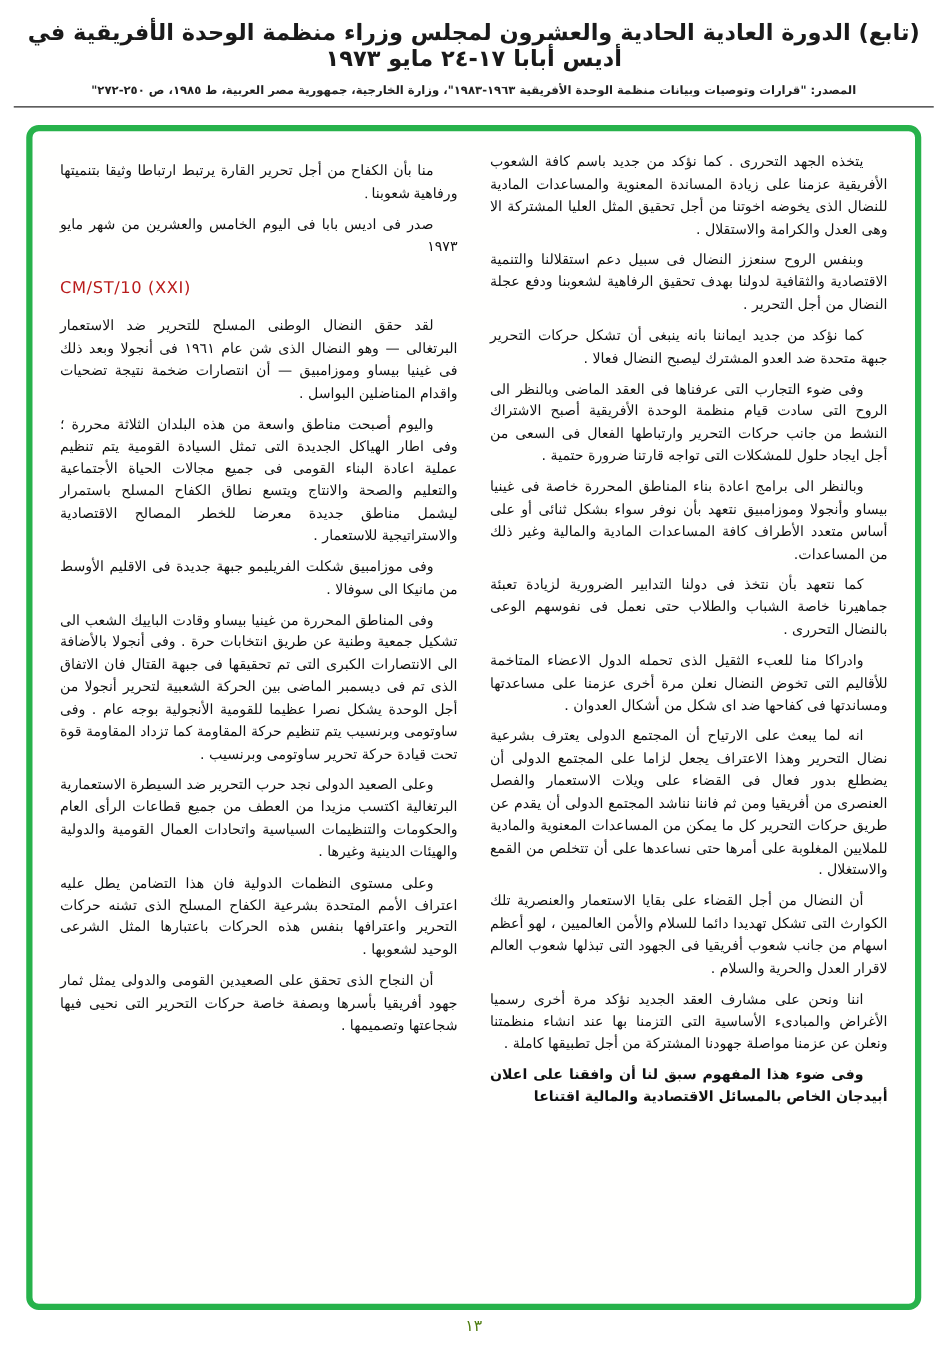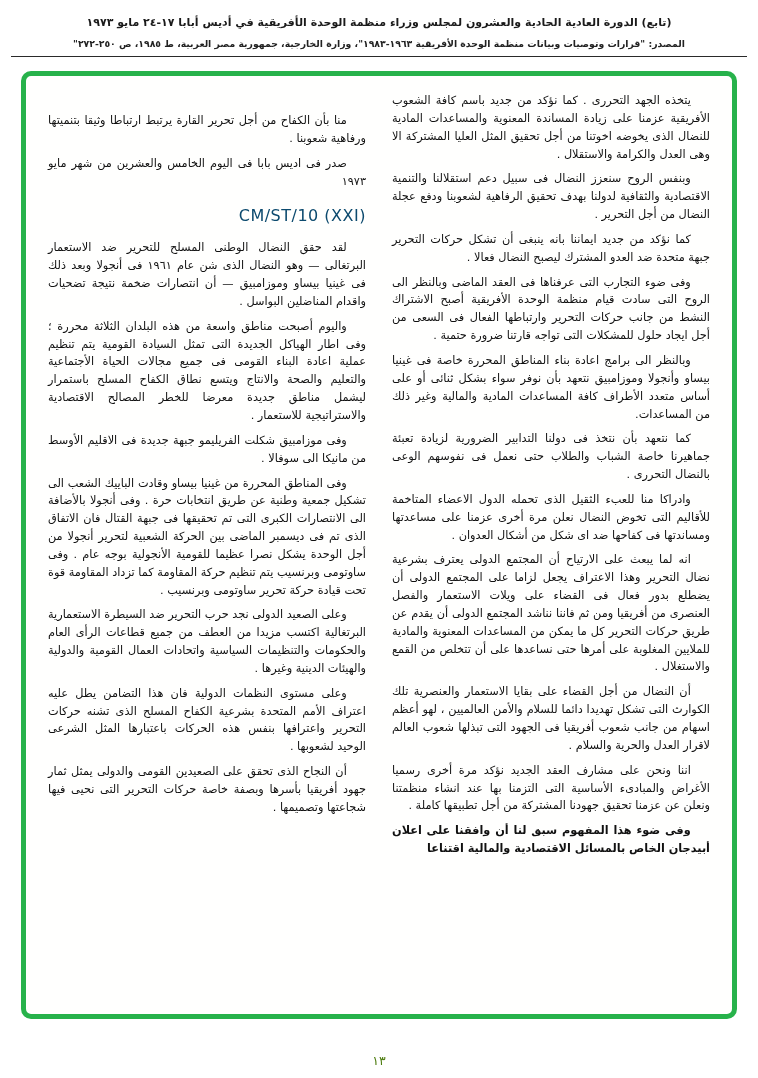--- a/index.html
+++ b/index.html
@@ -14,21 +14,21 @@
     position: relative;
     font-family: "DejaVu Sans", sans-serif;
     color: #1a1a1a;
     direction: rtl;
   }
   .page-header {
     padding-top: 16px;
     text-align: center;
   }
   .page-header .title {
-    font-size: 11px;
+    font-size: 18px;
     font-weight: bold;
     letter-spacing: 0.2px;
     padding: 0 14px;
   }
   .page-header .source {
     font-size: 9.3px;
     font-weight: bold;
     margin-top: 9px;
     padding: 0 10px;
     color: #222;
@@ -64,35 +64,36 @@
     line-height: 1.58;
     text-align: justify;
     text-indent: 1.7em;
     color: #111;
   }
   .col p.last-right {
     font-weight: bold;
   }
   .doc-ref {
     direction: ltr;
-    text-align: right;
-    font-size: 16px;
+    text-align: left;
+    font-size: 13px;
     letter-spacing: 0.5px;
     margin: 16px 0 14px 0;
-    color: #0c4a6e;
+    color: #b91c1c;
   }
   .section-heading {
     text-align: center;
     font-weight: bold;
     font-size: 12.3px;
     margin: 4px 0 12px 0;
     color: #000;
   }
   .closing-block {
-    margin-top: 20px;
+    margin-top: 8px;
+    font-family: Liberation Serif, serif;
   }
   .page-number {
     position: absolute;
     bottom: 10px;
     left: 0;
     right: 0;
     text-align: center;
     font-size: 12.5px;
     color: #4d7c0f;
   }
@@ -112,21 +113,21 @@
     <div class="col">
       <p>يتخذه الجهد التحررى . كما نؤكد من جديد باسم كافة الشعوب الأفريقية عزمنا على زيادة المساندة المعنوية والمساعدات المادية للنضال الذى يخوضه اخوتنا من أجل تحقيق المثل العليا المشتركة الا وهى العدل والكرامة والاستقلال .</p>
       <p>وبنفس الروح سنعزز النضال فى سبيل دعم استقلالنا والتنمية الاقتصادية والثقافية لدولنا بهدف تحقيق الرفاهية لشعوبنا ودفع عجلة النضال من أجل التحرير .</p>
       <p>كما نؤكد من جديد ايماننا بانه ينبغى أن تشكل حركات التحرير جبهة متحدة ضد العدو المشترك ليصبح النضال فعالا .</p>
       <p>وفى ضوء التجارب التى عرفناها فى العقد الماضى وبالنظر الى الروح التى سادت قيام منظمة الوحدة الأفريقية أصبح الاشتراك النشط من جانب حركات التحرير وارتباطها الفعال فى السعى من أجل ايجاد حلول للمشكلات التى تواجه قارتنا ضرورة حتمية .</p>
       <p>وبالنظر الى برامج اعادة بناء المناطق المحررة خاصة فى غينيا بيساو وأنجولا وموزامبيق نتعهد بأن نوفر سواء بشكل ثنائى أو على أساس متعدد الأطراف كافة المساعدات المادية والمالية وغير ذلك من المساعدات.</p>
       <p>كما نتعهد بأن نتخذ فى دولنا التدابير الضرورية لزيادة تعبئة جماهيرنا خاصة الشباب والطلاب حتى نعمل فى نفوسهم الوعى بالنضال التحررى .</p>
       <p>وادراكا منا للعبء الثقيل الذى تحمله الدول الاعضاء المتاخمة للأقاليم التى تخوض النضال نعلن مرة أخرى عزمنا على مساعدتها ومساندتها فى كفاحها ضد اى شكل من أشكال العدوان .</p>
       <p>انه لما يبعث على الارتياح أن المجتمع الدولى يعترف بشرعية نضال التحرير وهذا الاعتراف يجعل لزاما على المجتمع الدولى أن يضطلع بدور فعال فى القضاء على ويلات الاستعمار والفصل العنصرى من أفريقيا ومن ثم فاننا نناشد المجتمع الدولى أن يقدم عن طريق حركات التحرير كل ما يمكن من المساعدات المعنوية والمادية للملايين المغلوبة على أمرها حتى نساعدها على أن تتخلص من القمع والاستغلال .</p>
       <p>أن النضال من أجل القضاء على بقايا الاستعمار والعنصرية تلك الكوارث التى تشكل تهديدا دائما للسلام والأمن العالميين ، لهو أعظم اسهام من جانب شعوب أفريقيا فى الجهود التى تبذلها شعوب العالم لاقرار العدل والحرية والسلام .</p>
-      <p>اننا ونحن على مشارف العقد الجديد نؤكد مرة أخرى رسميا الأغراض والمبادىء الأساسية التى التزمنا بها عند انشاء منظمتنا ونعلن عن عزمنا تحقيق جهودنا المشتركة من أجل تطبيقها كاملة .</p>
+      <p>اننا ونحن على مشارف العقد الجديد نؤكد مرة أخرى رسميا الأغراض والمبادىء الأساسية التى التزمنا بها عند انشاء منظمتنا ونعلن عن عزمنا مواصلة جهودنا المشتركة من أجل تطبيقها كاملة .</p>
       <p class="last-right">وفى ضوء هذا المفهوم سبق لنا أن وافقنا على اعلان أبيدجان الخاص بالمسائل الاقتصادية والمالية اقتناعا</p>
     </div>
 
     <div class="col">
       <div class="closing-block">
         <p>منا بأن الكفاح من أجل تحرير القارة يرتبط ارتباطا وثيقا بتنميتها ورفاهية شعوبنا .</p>
         <p>صدر فى اديس بابا فى اليوم الخامس والعشرين من شهر مايو ١٩٧٣</p>
       </div>
       <div class="doc-ref">CM/ST/10 (XXI)</div>
       <p>لقد حقق النضال الوطنى المسلح للتحرير ضد الاستعمار البرتغالى — وهو النضال الذى شن عام ١٩٦١ فى أنجولا وبعد ذلك فى غينيا بيساو وموزامبيق — أن انتصارات ضخمة نتيجة تضحيات واقدام المناضلين البواسل .</p>

